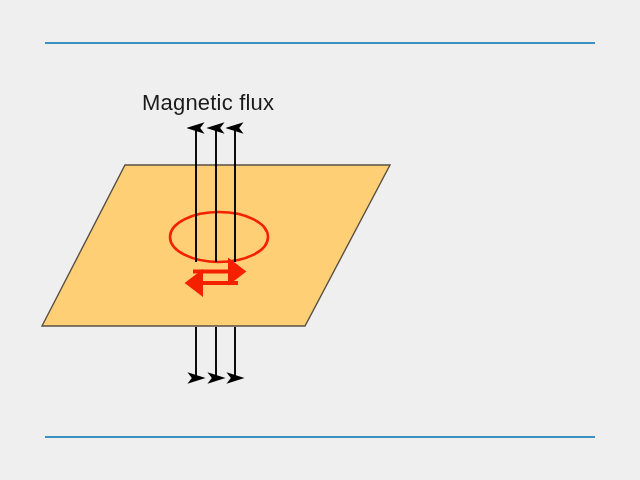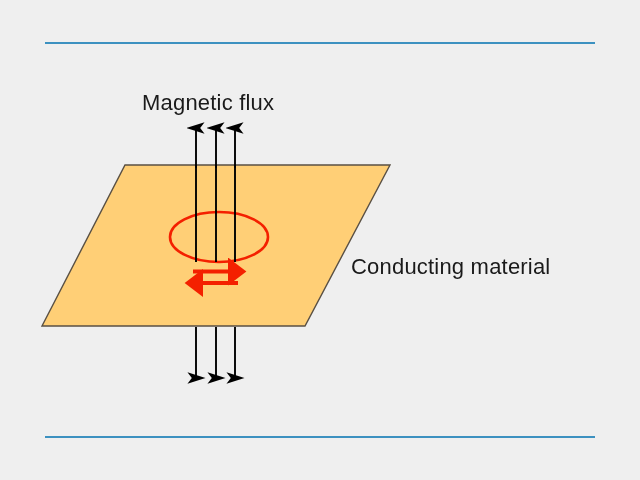--- a/index.html
+++ b/index.html
@@ -97,16 +97,15 @@
     </g>
 
     <g>
       <line x1="193" y1="271.5" x2="234" y2="271.5" stroke="#f42000" stroke-width="4" marker-end="url(#red-arrow-head)"></line>
       <line x1="238" y1="283" x2="197" y2="283" stroke="#f42000" stroke-width="4" marker-end="url(#red-arrow-head)"></line>
     </g>
   </svg>
 
   <div class="label" id="magnetic-flux-label">Magnetic flux</div>
 
-  <div class="label" id="conducting-material-label">Conducting material</div>
 
 
 </div>
 
 </body></html>

